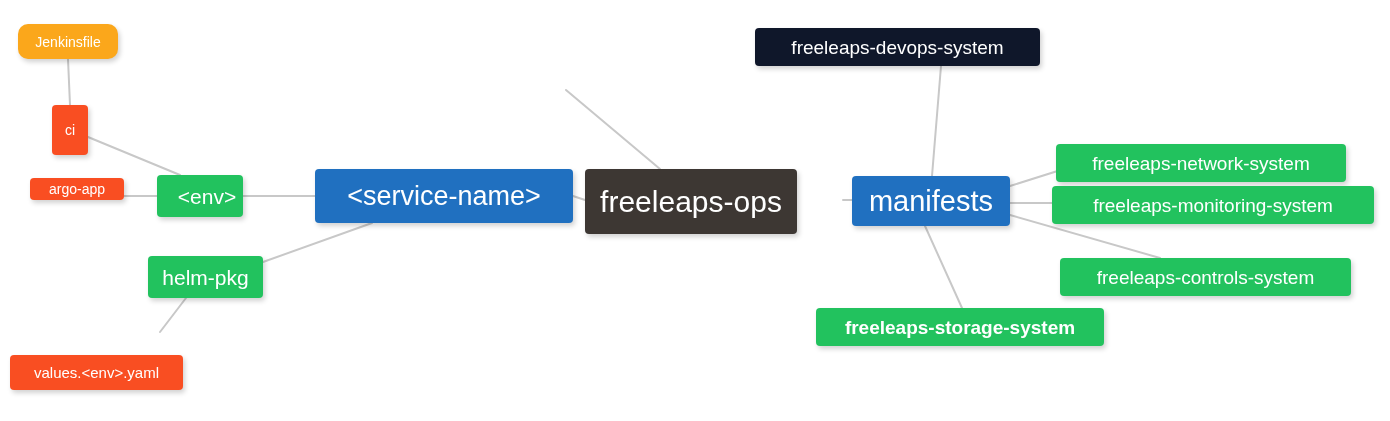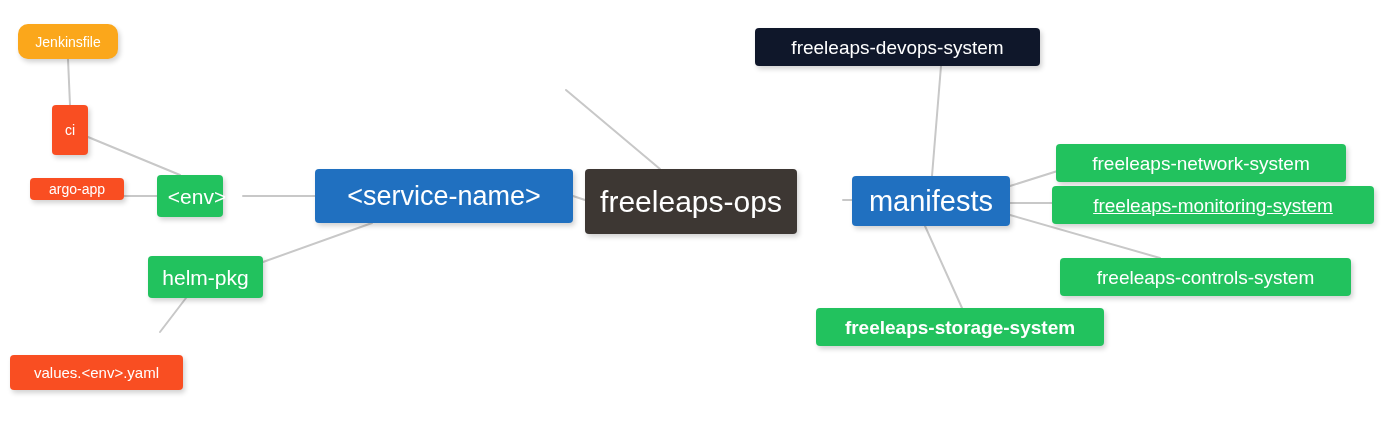--- a/index.html
+++ b/index.html
@@ -55,24 +55,24 @@
       <line x1="843" y1="200" x2="852" y2="200" stroke="#c8c8c8" stroke-width="2" stroke-linecap="round"></line>
       <line x1="932" y1="176" x2="941" y2="66" stroke="#c8c8c8" stroke-width="2" stroke-linecap="round"></line>
       <line x1="1010" y1="186" x2="1124" y2="150" stroke="#c8c8c8" stroke-width="2" stroke-linecap="round"></line>
       <line x1="1010" y1="203" x2="1052" y2="203" stroke="#c8c8c8" stroke-width="2" stroke-linecap="round"></line>
       <line x1="1010" y1="215" x2="1160" y2="258" stroke="#c8c8c8" stroke-width="2" stroke-linecap="round"></line>
       <line x1="925" y1="226" x2="962" y2="308" stroke="#c8c8c8" stroke-width="2" stroke-linecap="round"></line>
     </svg>
 <div class="node" style="left: 18px; top: 24px; width: 100px; height: 35px; background: rgb(251, 167, 27); font-size: 14px; border-radius: 10px;">Jenkinsfile</div>
     <div class="node" style="left: 52px; top: 105px; width: 36px; height: 50px; background: rgb(249, 78, 34); font-size: 14px;">ci</div>
     <div class="node" style="left: 30px; top: 178px; width: 94px; height: 22px; background: rgb(249, 78, 34); font-size: 14px;">argo-app</div>
-    <div class="node" style="left: 157px; top: 175px; width: 66px; height: 42px; background: rgb(34, 194, 94); font-size: 21px; padding-left: 24px;">&lt;env&gt;</div>
+    <div class="node" style="left: 157px; top: 175px; width: 86px; height: 42px; background: rgb(34, 194, 94); font-size: 21px; padding-left: 24px;">&lt;env&gt;</div>
     <div class="node" style="left: 148px; top: 256px; width: 115px; height: 42px; background: rgb(34, 194, 94); font-size: 21px;">helm-pkg</div>
     <div class="node" style="left: 10px; top: 332px; width: 173px; height: 35px; background: rgb(249, 78, 34); font-size: 15px; margin-top: 23px;">values.&lt;env&gt;.yaml</div>
     <div class="node" style="left: 315px; top: 169px; width: 258px; height: 54px; background: rgb(32, 112, 192); font-size: 27px;">&lt;service-name&gt;</div>
     <div class="node" style="left: 585px; top: 169px; width: 212px; height: 65px; background: rgb(61, 55, 51); font-size: 30px;">freeleaps-ops</div>
     <div class="node" style="left: 852px; top: 176px; width: 158px; height: 50px; background: rgb(32, 112, 192); font-size: 29px;">manifests</div>
     <div class="node" style="left: 755px; top: 28px; width: 285px; height: 38px; background: #0f172a; font-size: 19px;">freeleaps-devops-system</div>
     <div class="node" style="left: 1056px; top: 124px; width: 290px; height: 38px; background: rgb(34, 194, 94); font-size: 19px; margin-top: 20px;">freeleaps-network-system</div>
-    <div class="node" style="left: 1052px; top: 186px; width: 322px; height: 38px; background: rgb(34, 194, 94); font-size: 19px; text-decoration: underline;">freeleaps-monitoring-system</div>
+    <div class="node" style="left: 1052px; top: 186px; width: 322px; height: 38px; background: rgb(34, 194, 94); font-size: 19px;">freeleaps-monitoring-system</div>
     <div class="node" style="left: 1060px; top: 258px; width: 291px; height: 38px; background: rgb(34, 194, 94); font-size: 19px;">freeleaps-controls-system</div>
     <div class="node" style="left: 816px; top: 308px; width: 288px; height: 38px; background: rgb(34, 194, 94); font-size: 19px; font-weight: bold;">freeleaps-storage-system</div>
   </div>
 
 </body></html>

